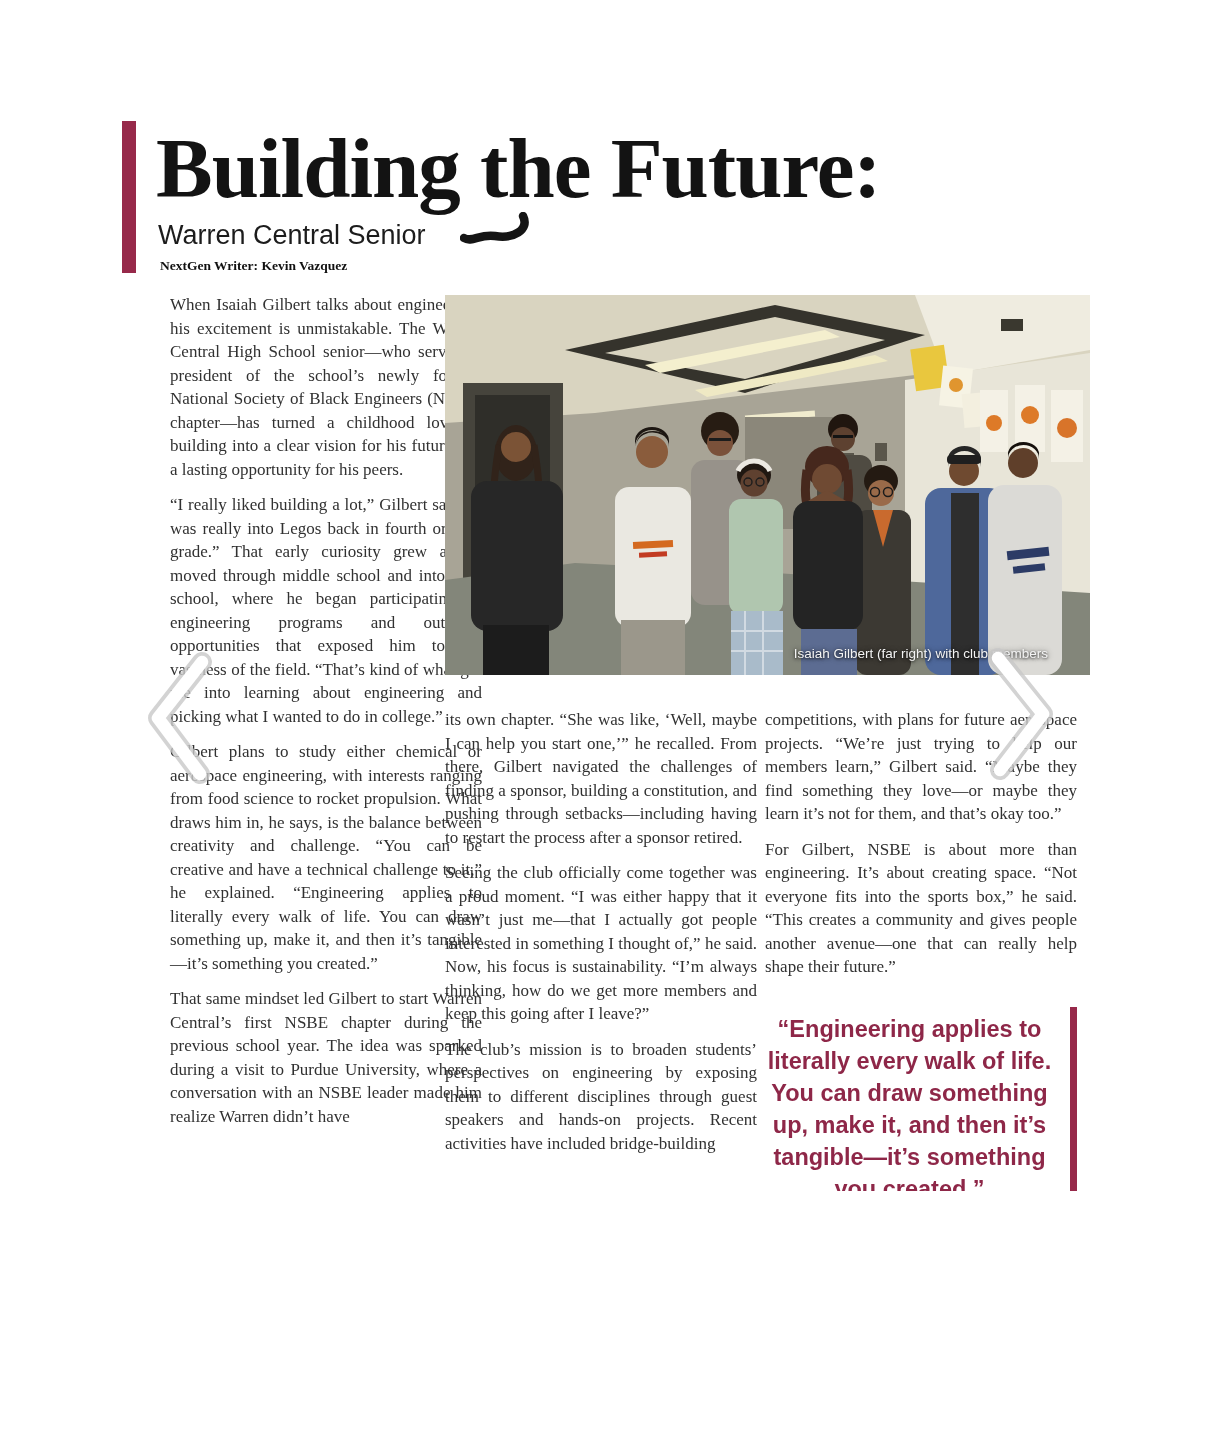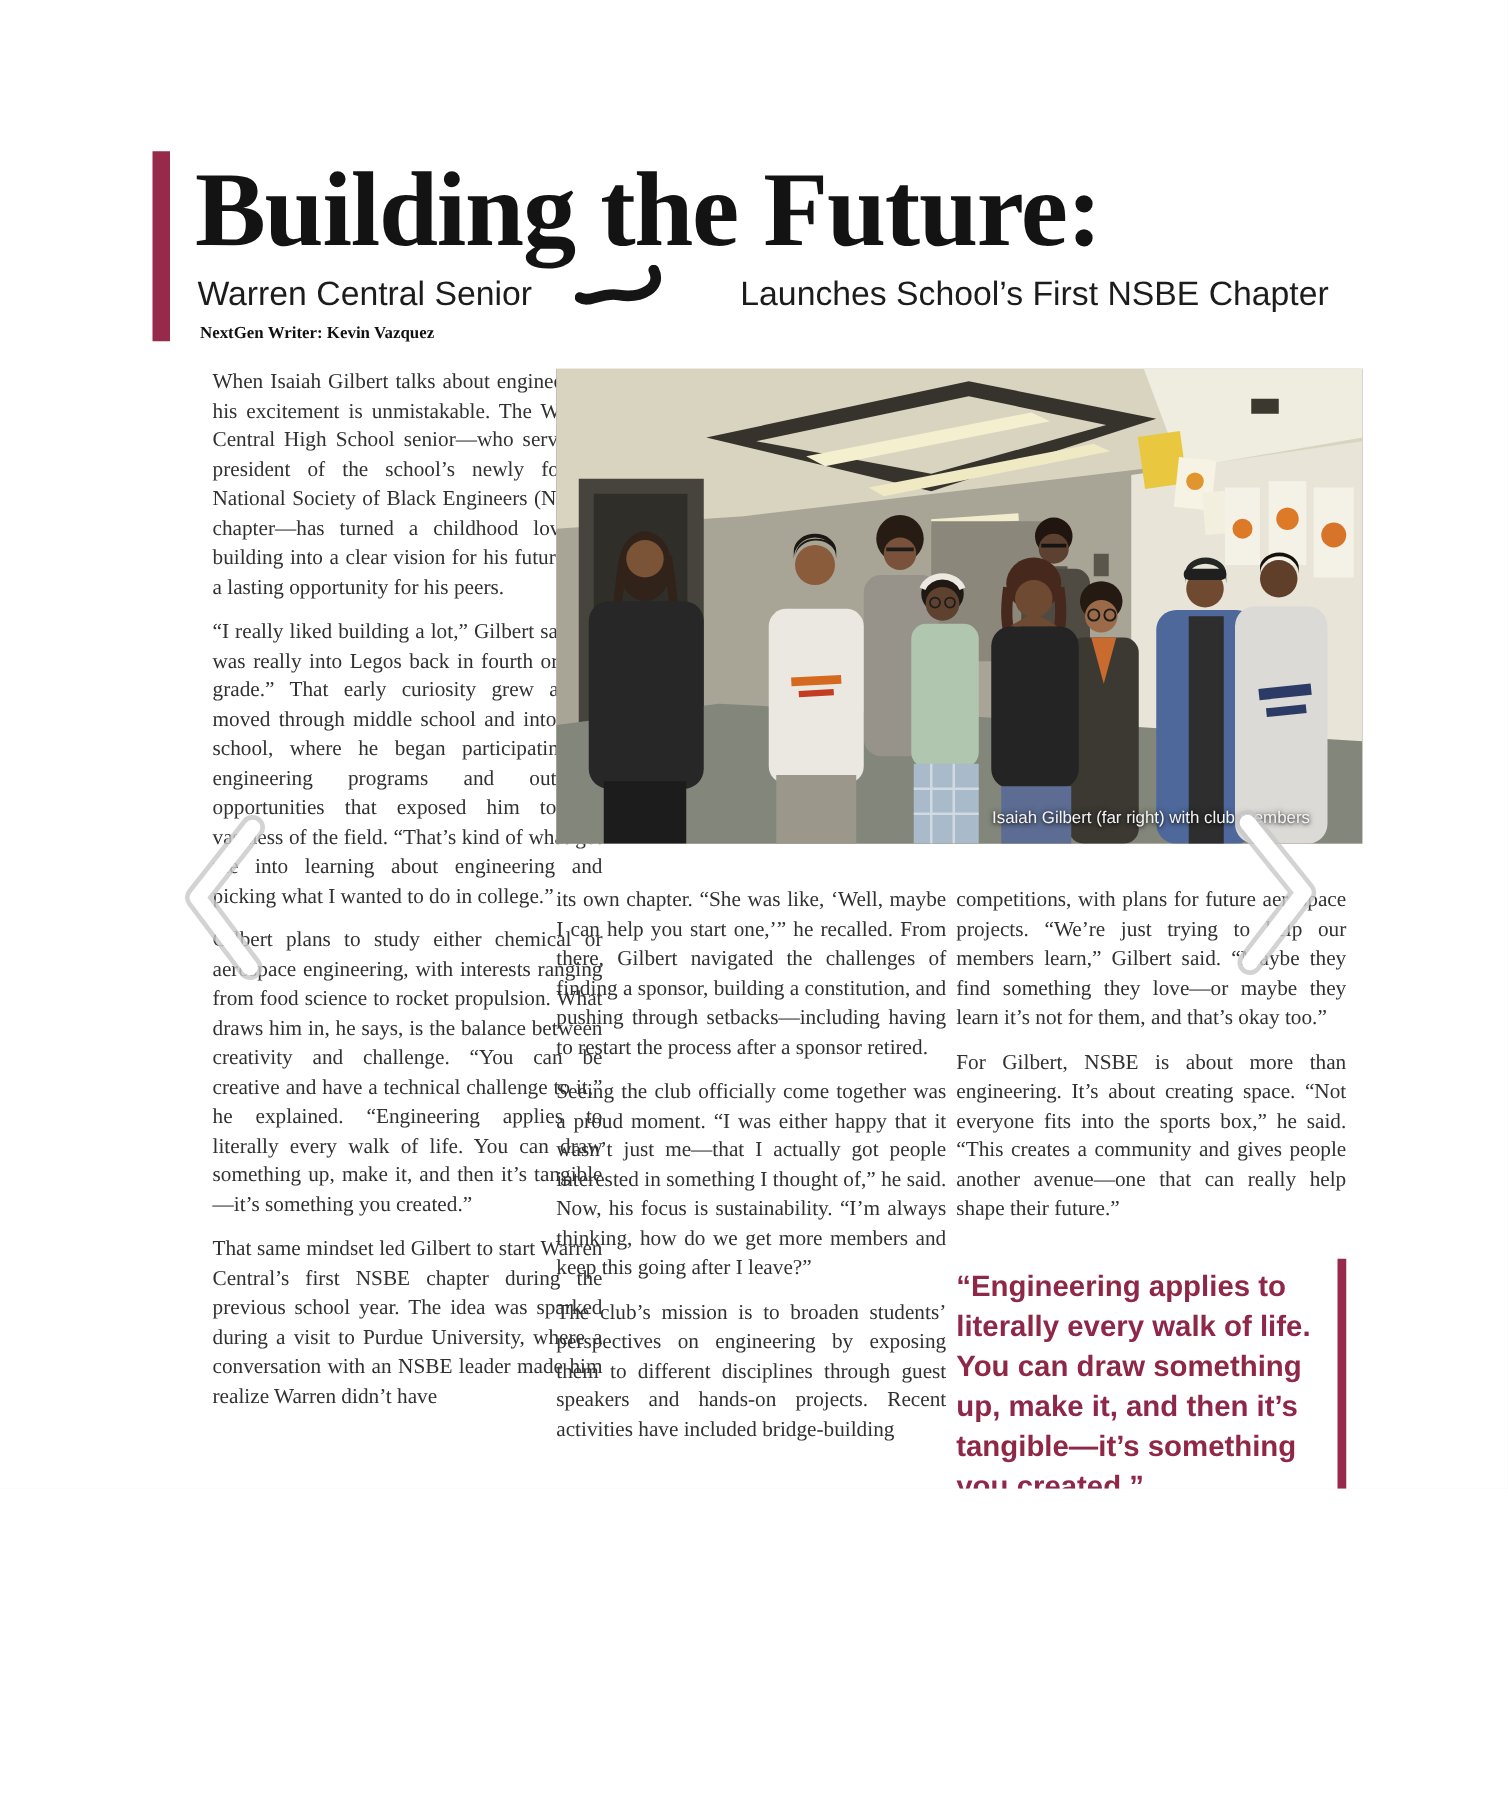--- a/index.html
+++ b/index.html
@@ -38,21 +38,21 @@
     font-family:"Liberation Sans","DejaVu Sans",sans-serif;font-size:13.5px;
     text-shadow:0 1px 3px rgba(0,0,0,.8), 0 0 6px rgba(0,0,0,.45);
   }
   
   .pullquote{
     margin-top:28px;border-right:7px solid #97294a;padding:6px 16px 10px 0;min-height:248px;
     box-sizing:border-box;
   }
   .pullquote-text{
     font-family:"Liberation Sans","DejaVu Sans",sans-serif;font-weight:bold;
-    font-size:23.5px;line-height:32px;color:#8e2748;text-align:left;
+    font-size:23.5px;line-height:32px;color:#8e2748;text-align:center;
   }
   .pullquote-attr{
     margin-top:30px;text-align:right;font-family:"Liberation Serif","DejaVu Serif",serif;
     font-weight:bold;font-size:19px;color:#1c1c1c;
   }
   
   .footer-rule{position:absolute;left:120px;top:1326px;width:967px;height:2px;
     background:linear-gradient(90deg,#8f8f8f,#ababab);}
   .page-number{position:absolute;left:106px;top:1337px;font-size:20px;color:#222;}
   .page-number .sep{display:inline-block;width:2px;height:24px;background:#555;margin-left:8px;vertical-align:-6px;}
@@ -74,21 +74,20 @@
 
 <div class="canvas">
 
   <div class="accent-bar"></div>
   <h1 class="title">Building the Future:</h1>
   <svg class="swash" viewBox="0 0 72 36" aria-hidden="true">
     <path d="M 63,4 C 70,18 53,27 35,24 C 20,21.5 12,31 4,26" fill="none" stroke="#151515" stroke-width="8.5" stroke-linecap="round"></path>
   </svg>
   <div class="subtitle-row">
     <span>Warren Central Senior</span>
-    <span>Launches School’s First NSBE Chapter</span>
   </div>
   <div class="byline">NextGen Writer: Kevin Vazquez</div>
 
   <div class="col col1">
     <p>When Isaiah Gilbert talks about engineering, his excitement is unmistakable. The Warren Central High School senior—who serves as president of the school’s newly formed National Society of Black Engineers (NSBE) chapter—has turned a childhood love of building into a clear vision for his future and a lasting opportunity for his peers.</p>
     <p>“I really liked building a lot,” Gilbert said. “I was really into Legos back in fourth or fifth grade.” That early curiosity grew as he moved through middle school and into high school, where he began participating in engineering programs and outreach opportunities that exposed him to the vastness of the field. “That’s kind of what got me into learning about engineering and picking what I wanted to do in college.”</p>
     <p>Gilbert plans to study either chemical or aerospace engineering, with interests ranging from food science to rocket propulsion. What draws him in, he says, is the balance between creativity and challenge. “You can be creative and have a technical challenge to it,” he explained. “Engineering applies to literally every walk of life. You can draw something up, make it, and then it’s tangible—it’s something you created.”</p>
     <p>That same mindset led Gilbert to start Warren Central’s first NSBE chapter during the previous school year. The idea was sparked during a visit to Purdue University, where a conversation with an NSBE leader made him realize Warren didn’t have</p>
   </div>
 

